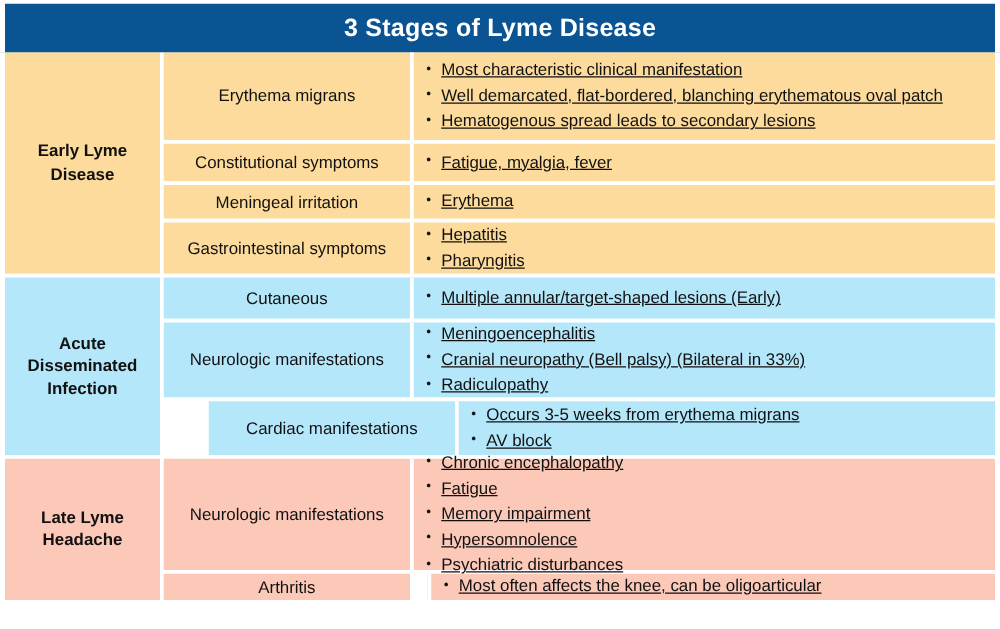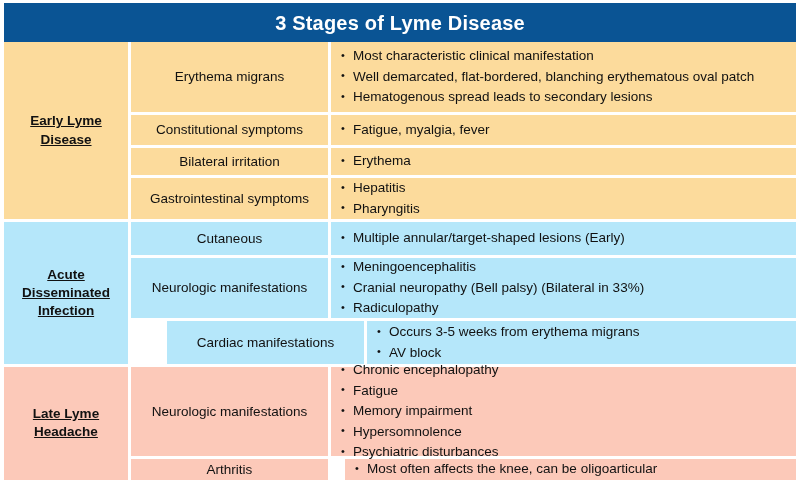--- a/index.html
+++ b/index.html
@@ -74,21 +74,20 @@
     display: flex;
     align-items: center;
     justify-content: center;
     text-align: center;
     font-size: 13.5px;
     font-weight: bold;
     color: #111111;
     line-height: 1.35;
     padding: 0 6px;
     box-sizing: border-box;
-    text-decoration: underline;
   }
 
   
   .stage-rows {
     flex: 1 1 auto;
     display: flex;
     flex-direction: column;
     box-sizing: border-box;
     border-left: 3px solid #ffffff;
   }
@@ -130,20 +129,21 @@
     padding: 0;
     list-style: none;
   }
   .detail-list li {
     font-size: 13.5px;
     color: #111111;
     line-height: 1.52;
     padding-left: 12px;
     position: relative;
     white-space: nowrap;
+    text-decoration: underline;
   }
   .detail-list li::before {
     content: "\2022";
     position: absolute;
     left: 0;
     top: -0.5px;
     font-size: 11px;
     line-height: 1.75;
     color: #111111;
   }
@@ -190,21 +190,21 @@
         <div class="srow" style="flex:0 0 33px;">
           <div class="feature-cell">Constitutional symptoms</div>
           <div class="detail-cell">
             <ul class="detail-list">
               <li>Fatigue, myalgia, fever</li>
             </ul>
           </div>
         </div>
 
         <div class="srow" style="flex:0 0 30px;">
-          <div class="feature-cell">Bilateral irritation</div>
+          <div class="feature-cell">Meningeal irritation</div>
           <div class="detail-cell">
             <ul class="detail-list">
               <li>Erythema</li>
             </ul>
           </div>
         </div>
 
         <div class="srow" style="flex:1 1 auto;">
           <div class="feature-cell">Gastrointestinal symptoms</div>
           <div class="detail-cell">

